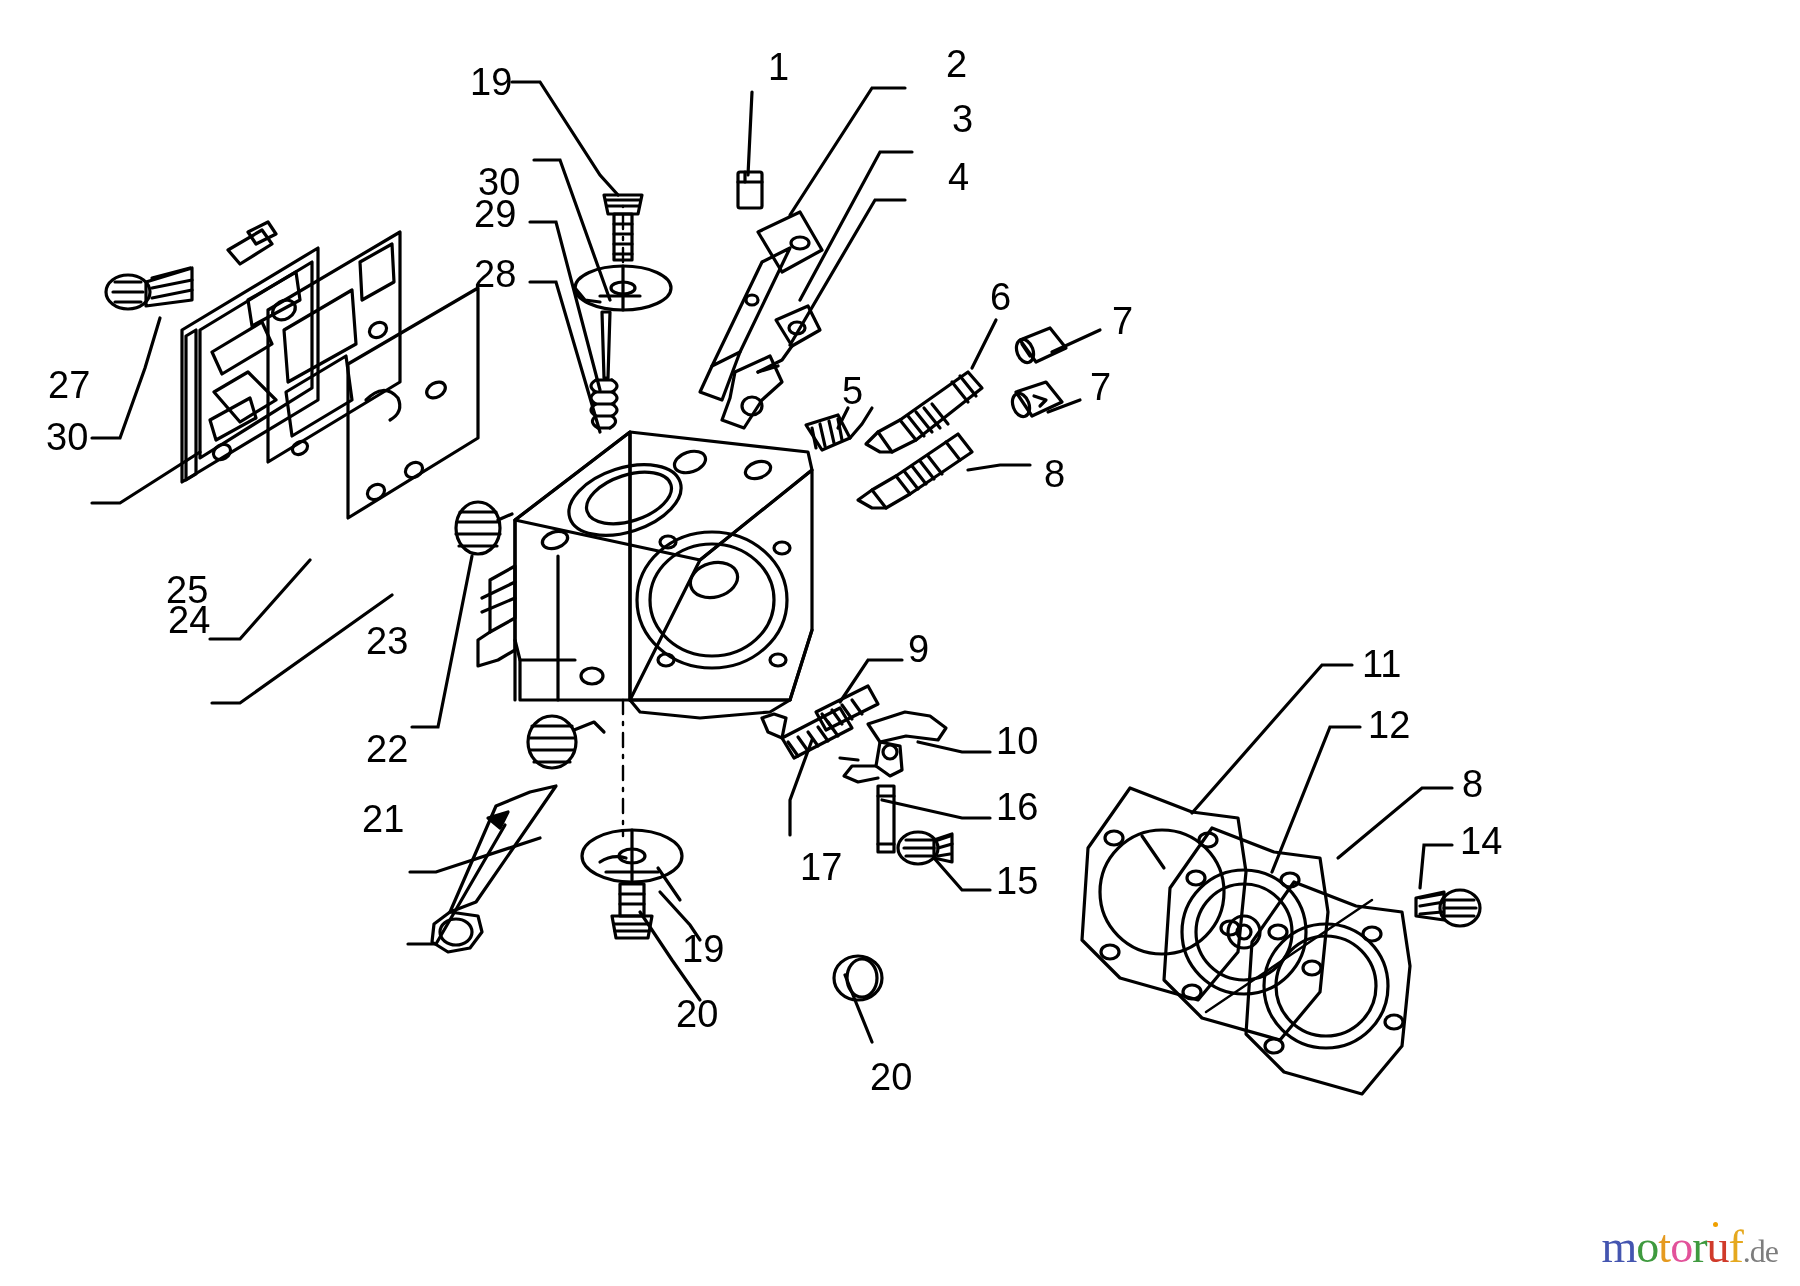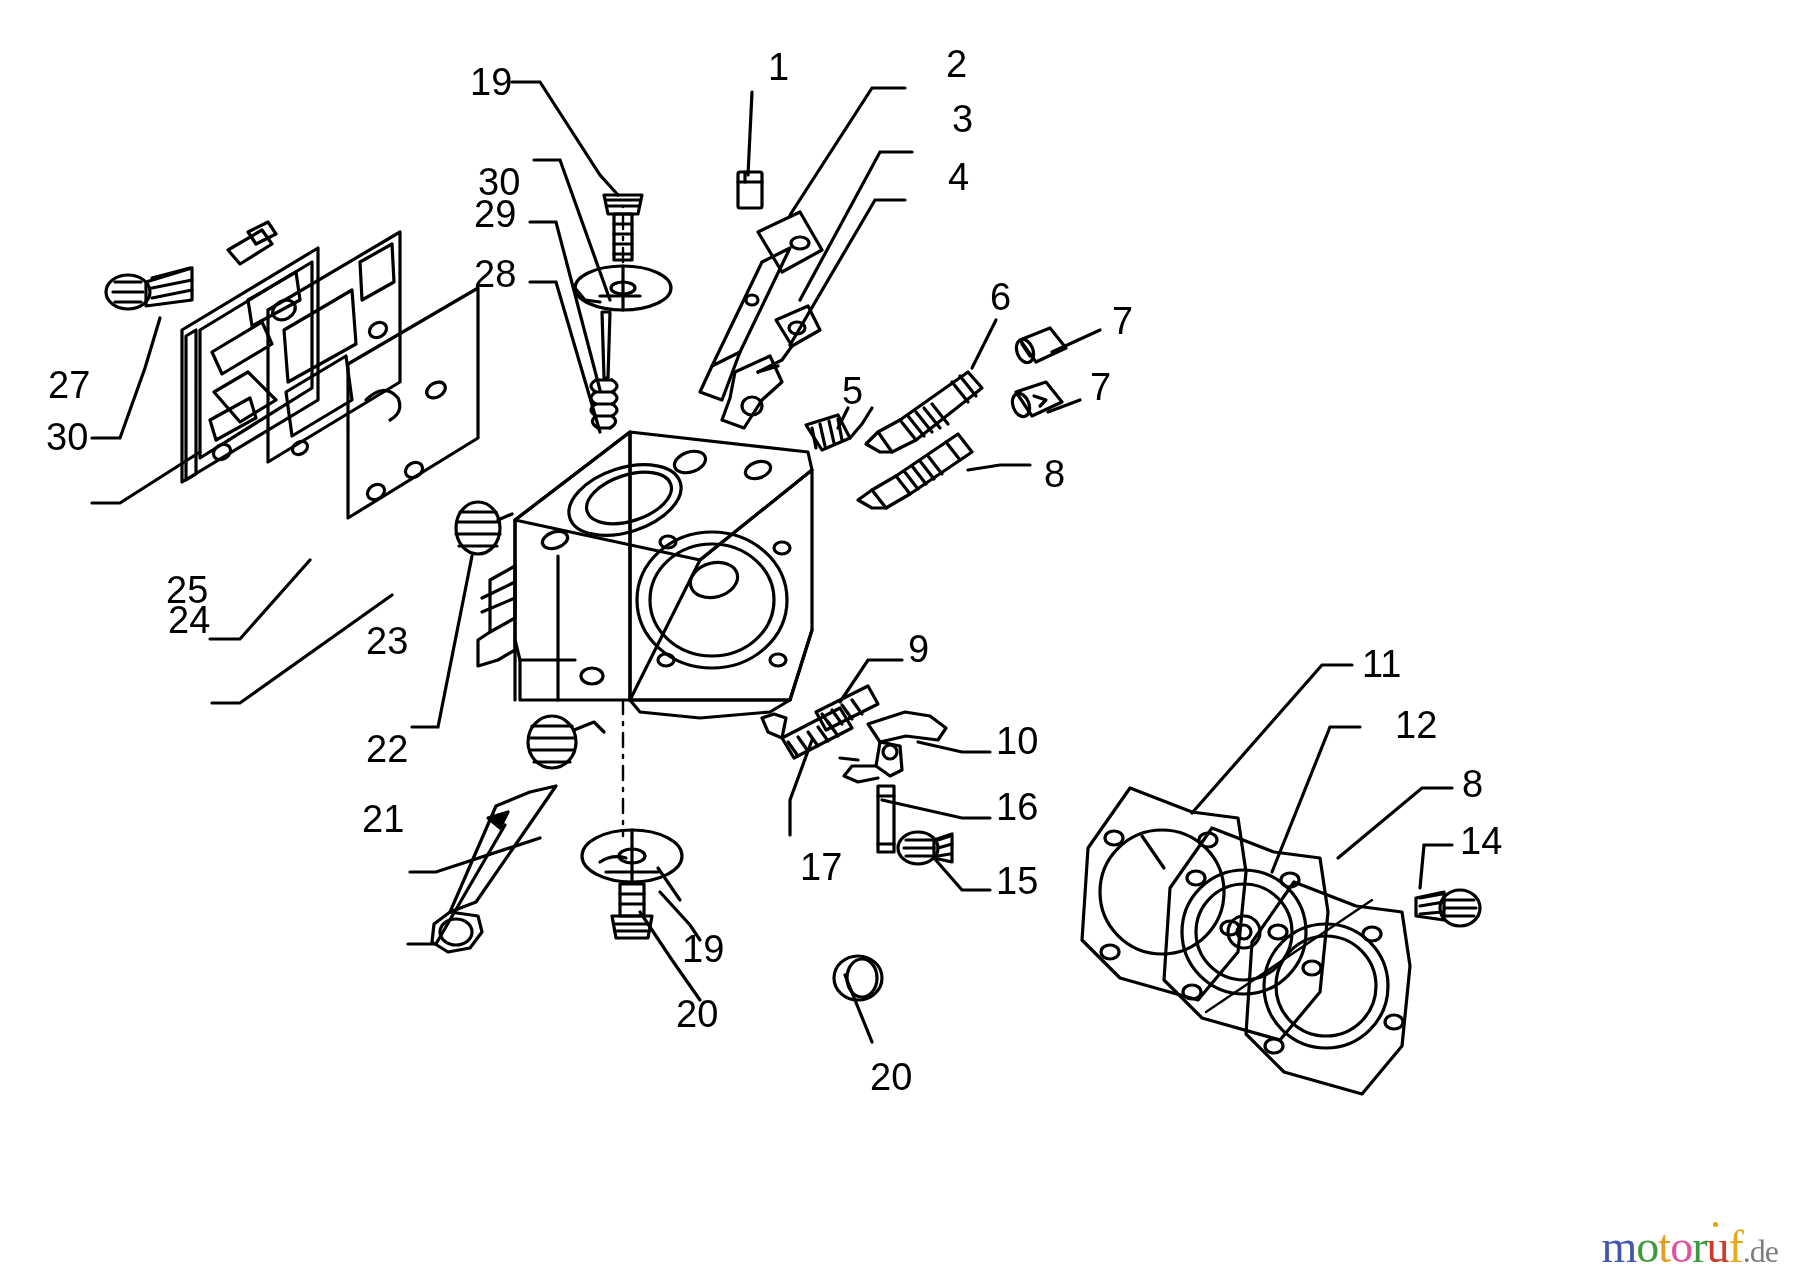--- a/index.html
+++ b/index.html
@@ -394,20 +394,20 @@
       <div class="callout" style="left: 362px; top: 800px;">21</div>
       <div class="callout" style="left: 908px; top: 630px;">9</div>
       <div class="callout" style="left: 996px; top: 722px;">10</div>
       <div class="callout" style="left: 996px; top: 788px;">16</div>
       <div class="callout" style="left: 996px; top: 862px;">15</div>
       <div class="callout" style="left: 800px; top: 848px;">17</div>
       <div class="callout" style="left: 870px; top: 1058px;">20</div>
       <div class="callout" style="left: 682px; top: 930px;">19</div>
       <div class="callout" style="left: 676px; top: 995px;">20</div>
       <div class="callout" style="left: 1362px; top: 645px;">11</div>
-      <div class="callout" style="left: 1368px; top: 706px; margin-left: 27px;">12</div>
+      <div class="callout" style="left: 1368px; top: 706px;">12</div>
       <div class="callout" style="left: 1462px; top: 765px;">8</div>
       <div class="callout" style="left: 1460px; top: 822px;">14</div>
     </div>
 
   <div id="watermark"><span class="wm-ch" style="color: rgb(68, 85, 176);">m</span><span class="wm-ch" style="color: rgb(63, 154, 63);">o</span><span class="wm-ch" style="color: rgb(229, 154, 32);">t</span><span class="wm-ch" style="color: rgb(226, 82, 154);">o</span><span class="wm-ch" style="color: rgb(63, 154, 63);">r</span><span class="wm-ch" style="color: rgb(208, 58, 42);">u</span><span class="wm-ch" style="color: rgb(229, 168, 30);">f</span><span class="wm-dot"></span><span class="wm-de" style="color: rgb(125, 125, 125);">.de</span></div>
 
 </div>
 
 </body></html>

